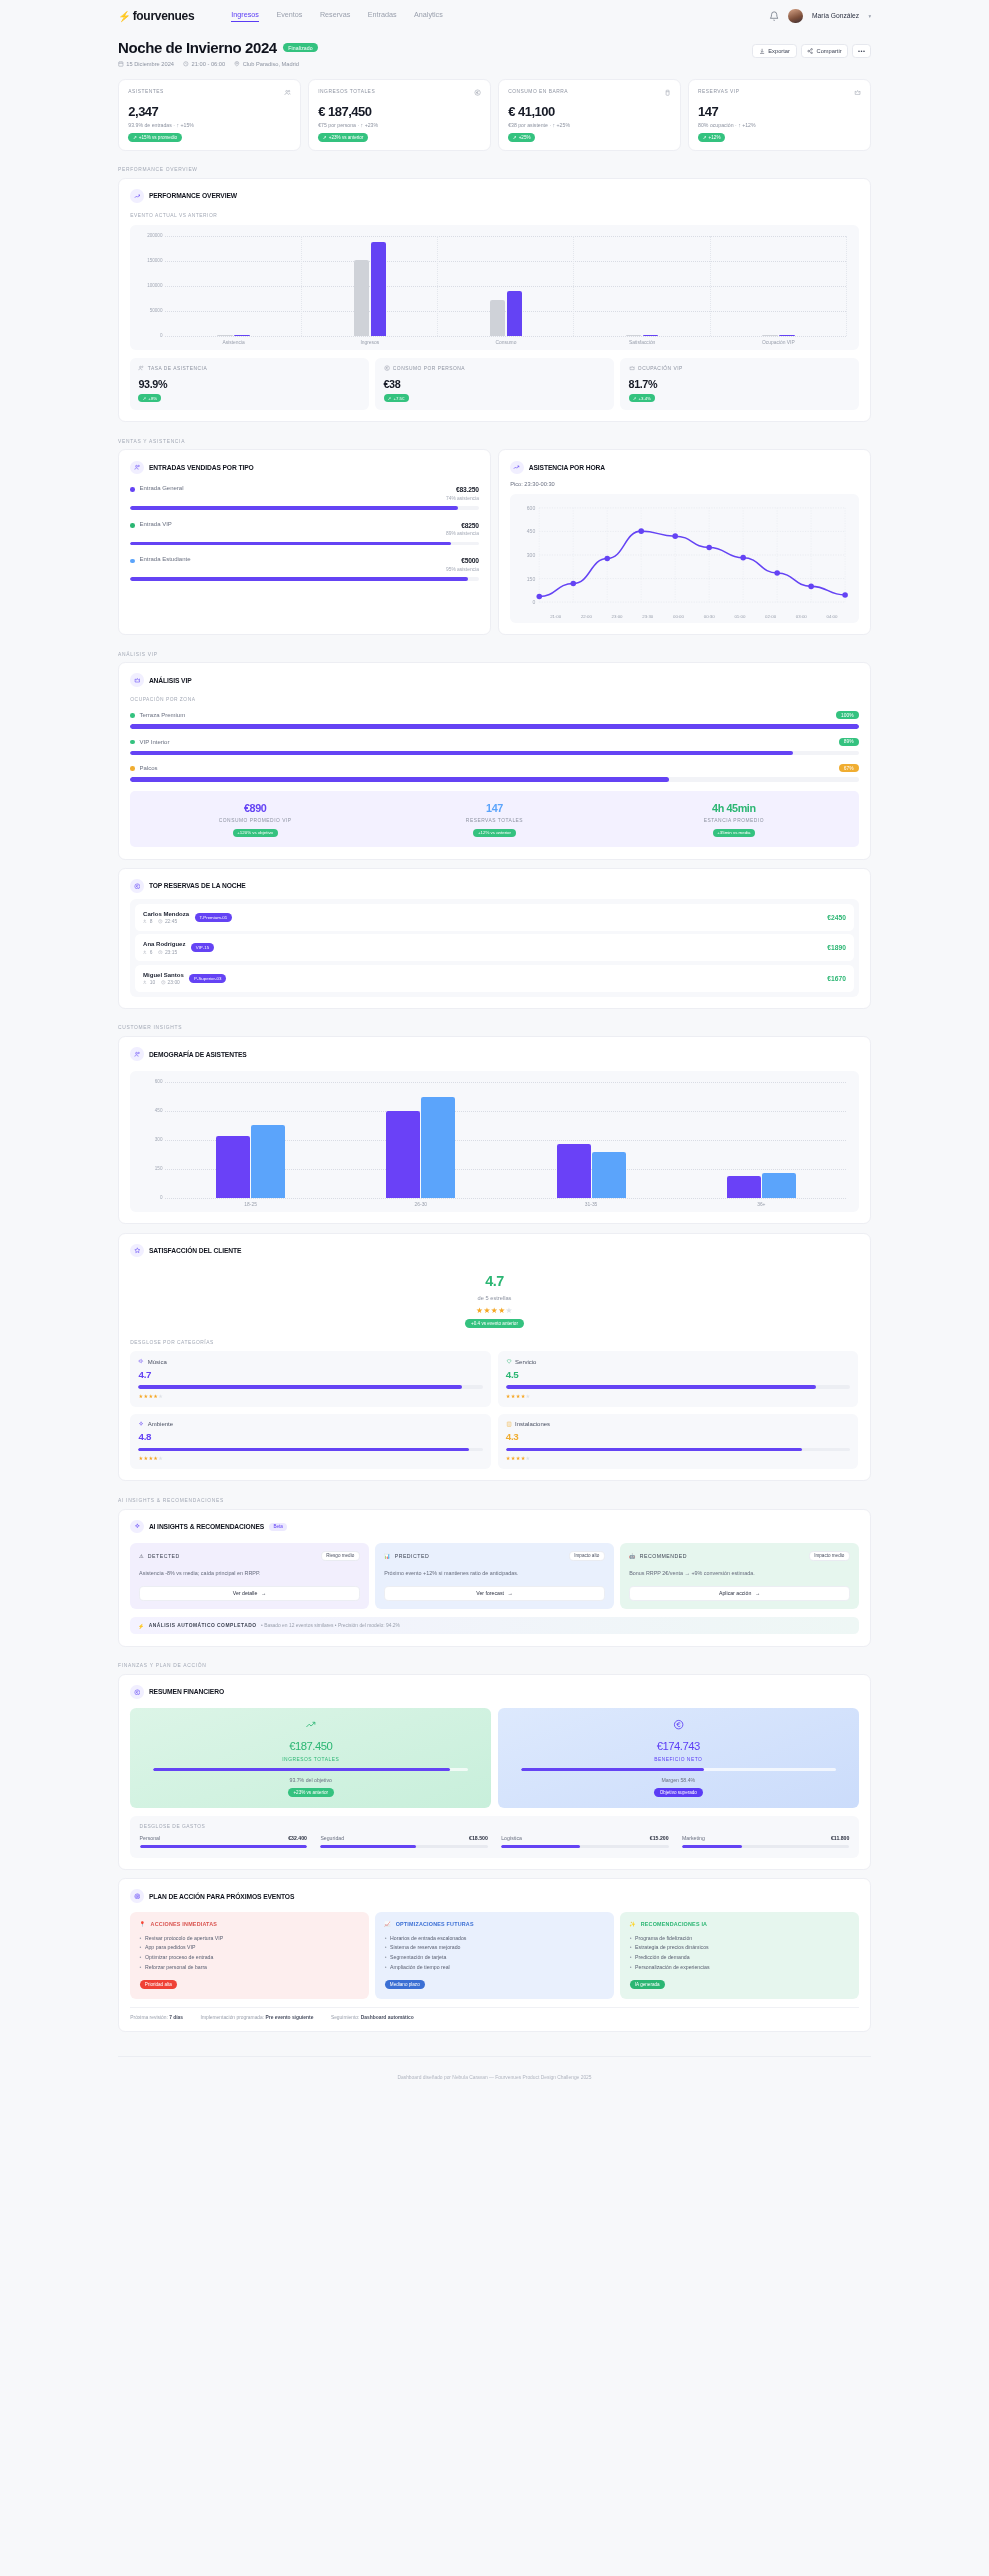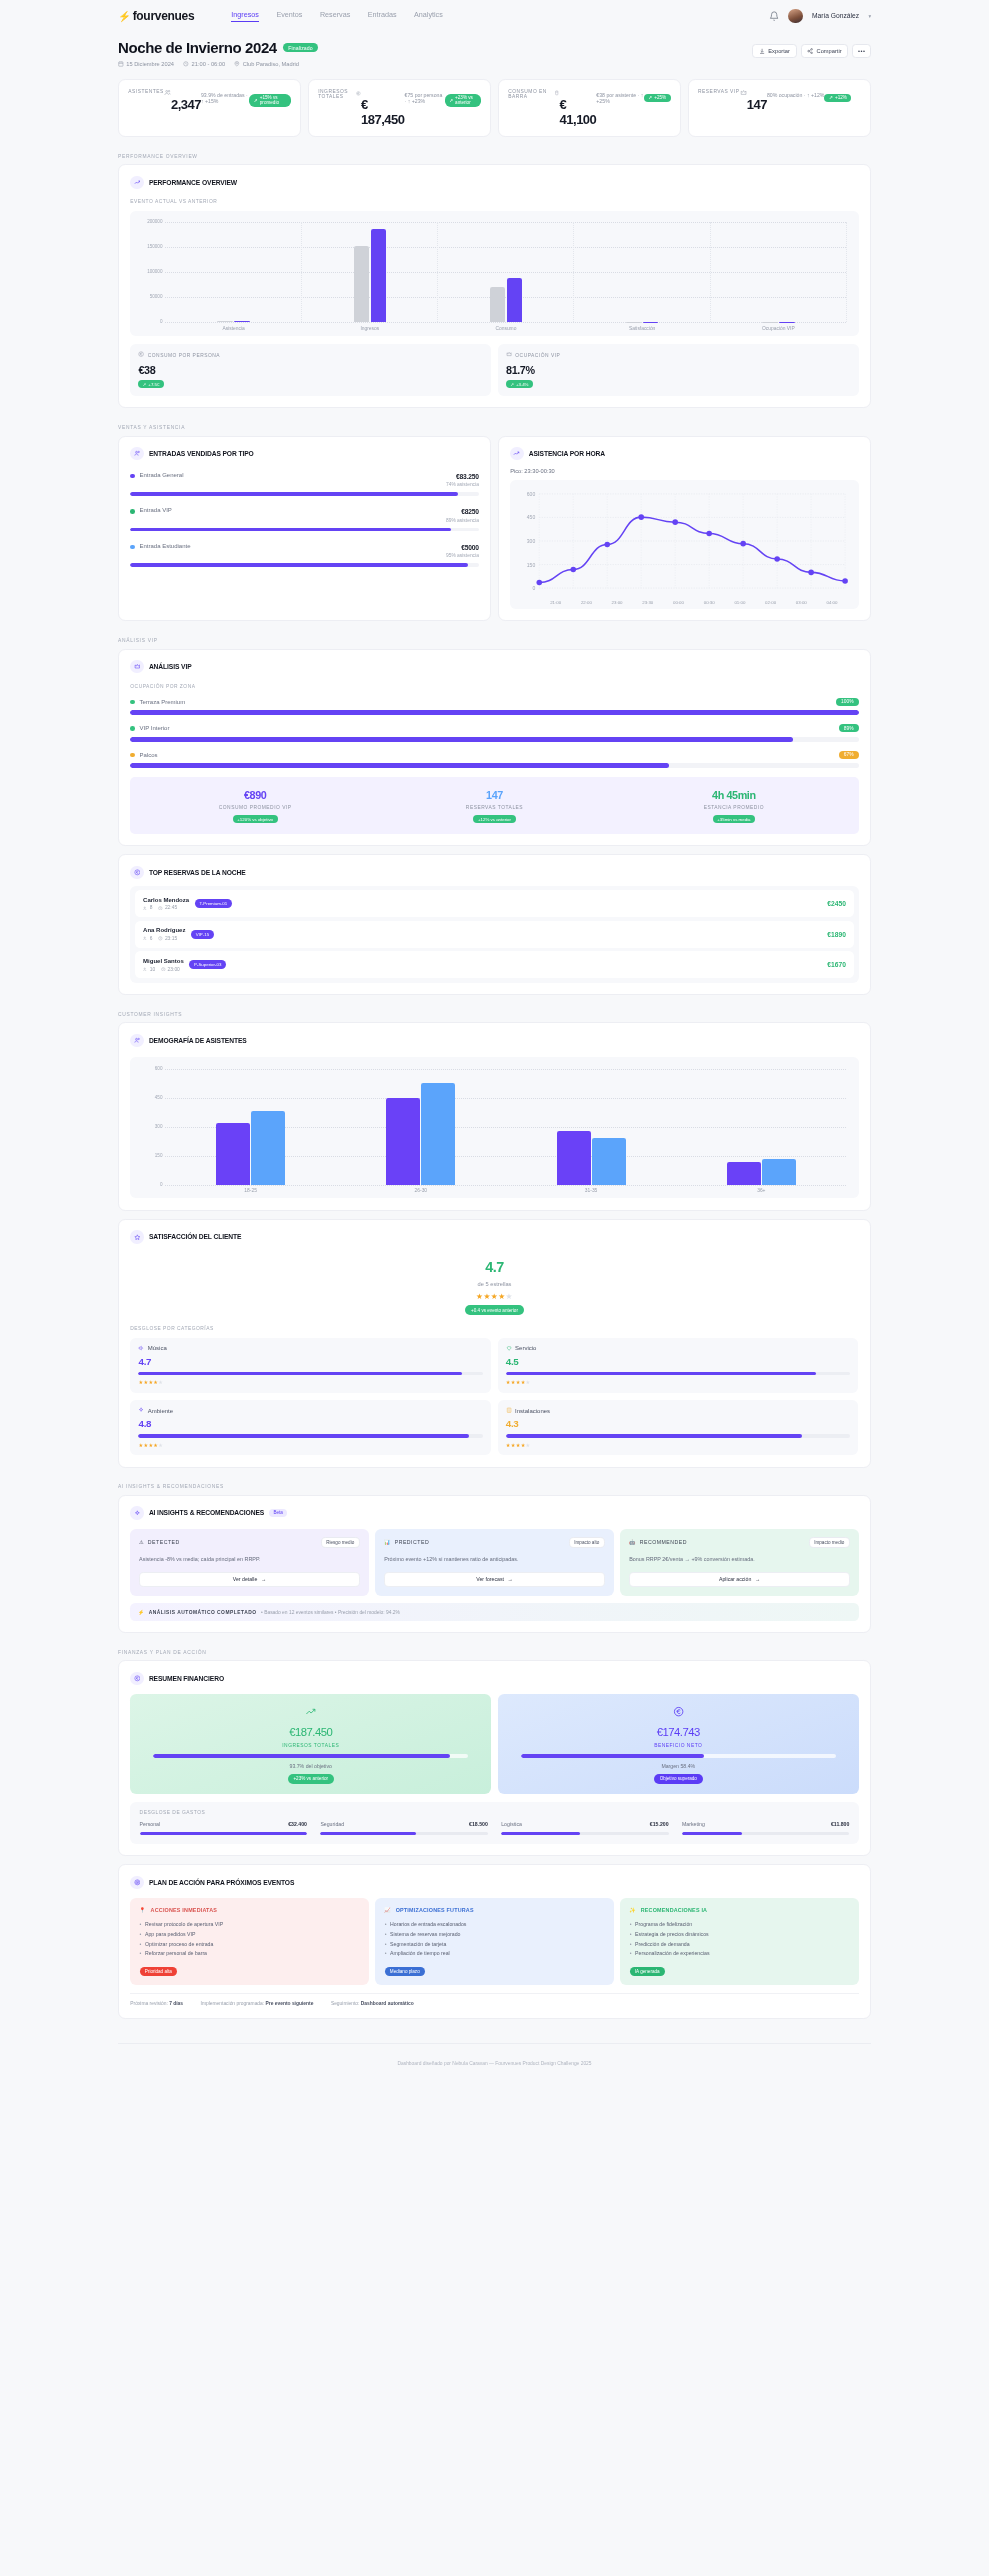--- a/index.html
+++ b/index.html
@@ -42,21 +42,21 @@
   .hbtn { background:#fff; border:0.5px solid #e6e8ee; border-radius:3.6px; height:14.4px; padding:0 5.7px; display:flex; align-items:center; gap:3.1px; font-size:5.7px; color:#3c4254; cursor:pointer;}
   .hbtn svg { width:6.2px; height:6.2px; }
   .hbtn.icononly { padding:0 4.6px; }
 
   
   .seclabel { padding: 0 118px; font-size:4.9px; letter-spacing:0.7px; color:#a2a8b5; text-transform:uppercase; margin-top:16.5px; margin-bottom:5.7px; }
 
   
   .row { padding: 0 118px; display:flex; gap:6.7px; }
   .card { background:#fff; border:0.5px solid #edeef3; border-radius:7.2px; }
-  .kpi { flex:1; padding:8.8px 9.3px 8.2px; min-height:58px; display:flex; flex-direction:row;}
+  .kpi { flex:1; padding:8.8px 9.3px 8.2px; min-height:58px; display:flex; flex-direction:column;}
   .kpi-top { display:flex; align-items:flex-start; }
   .kpi-label { font-size:4.9px; letter-spacing:0.5px; color:#8d93a1; text-transform:uppercase;}
   .kpi-ico { margin-left:auto; width:7.2px; height:7.2px; color:#9aa0ad;}
   .kpi-val { font-size:13px; font-weight:800; letter-spacing:-0.5px; margin-top:8.2px; color:#161a26;}
   .kpi-sub { font-size:5.2px; color:#8d93a1; margin-top:3.1px;}
   .pill-g { margin-top:4.6px; align-self:flex-start; background:#34c27f; color:#fff; font-size:4.6px; border-radius:5.7px; padding:1.8px 4.6px; display:flex; align-items:center; gap:2.1px;}
 
   
   .panel { padding:10.3px 11.3px 11.3px; }
   .panel-head { display:flex; align-items:center; gap:5.2px; }
@@ -386,20 +386,32 @@
           </div>
         <div class="xaxis" id="chart1x">
             <div class="xlab">Asistencia</div>
             <div class="xlab">Ingresos</div>
             <div class="xlab">Consumo</div>
             <div class="xlab">Satisfacción</div>
             <div class="xlab">Ocupación VIP</div>
           </div>
       </div>
       <div class="ministats">
+        <div class="ministat">
+          <div class="ms-head">
+              <span><svg viewBox="0 0 24 24" fill="none" stroke="currentColor" stroke-width="1.8">
+                  <circle cx="9" cy="8" r="3.2"></circle>
+                  <path d="M3 20c0-3.3 2.7-6 6-6s6 2.7 6 6"></path>
+                  <circle cx="17" cy="7" r="2.4"></circle>
+                </svg></span>
+              <span>TASA DE ASISTENCIA</span>
+            </div>
+          <div class="ms-val">93.9%</div>
+          <div class="ms-pill">↗ <span>+8%</span></div>
+        </div>
         <div class="ministat">
           <div class="ms-head">
               <span><svg viewBox="0 0 24 24" fill="none" stroke="currentColor" stroke-width="1.8">
                   <circle cx="12" cy="12" r="9"></circle>
                   <path d="M15.5 8.8A4 4 0 009 11.8a4 4 0 006.5 3.3M7.5 11h6"></path>
                 </svg></span>
               <span>CONSUMO POR PERSONA</span>
             </div>
           <div class="ms-val">€38</div>
           <div class="ms-pill">↗ <span>+7.5€</span></div>

